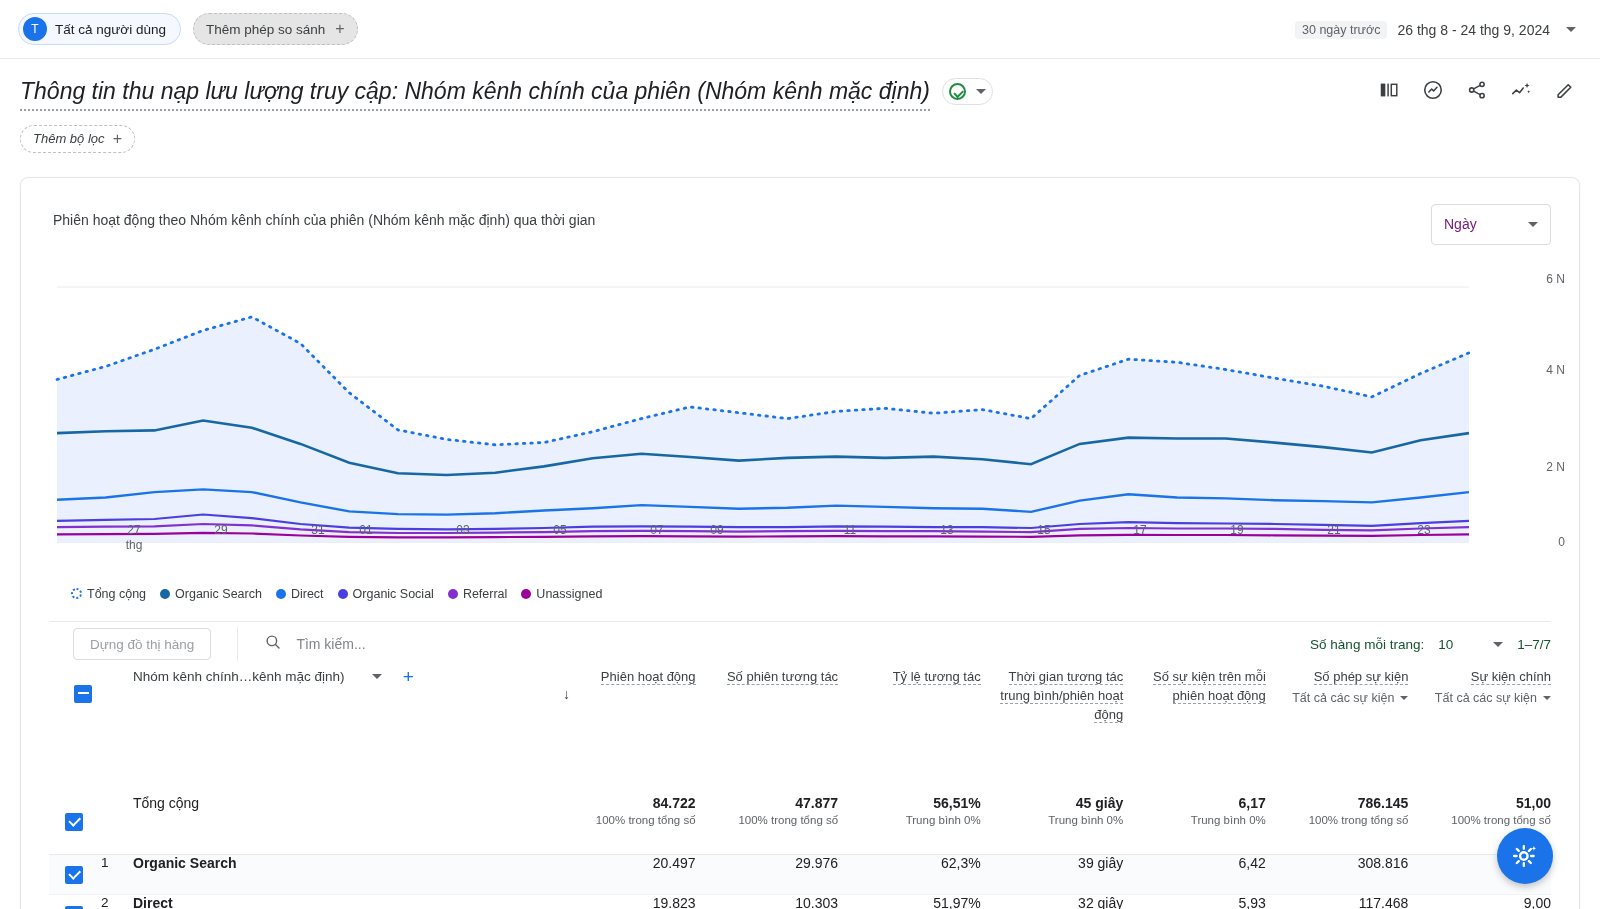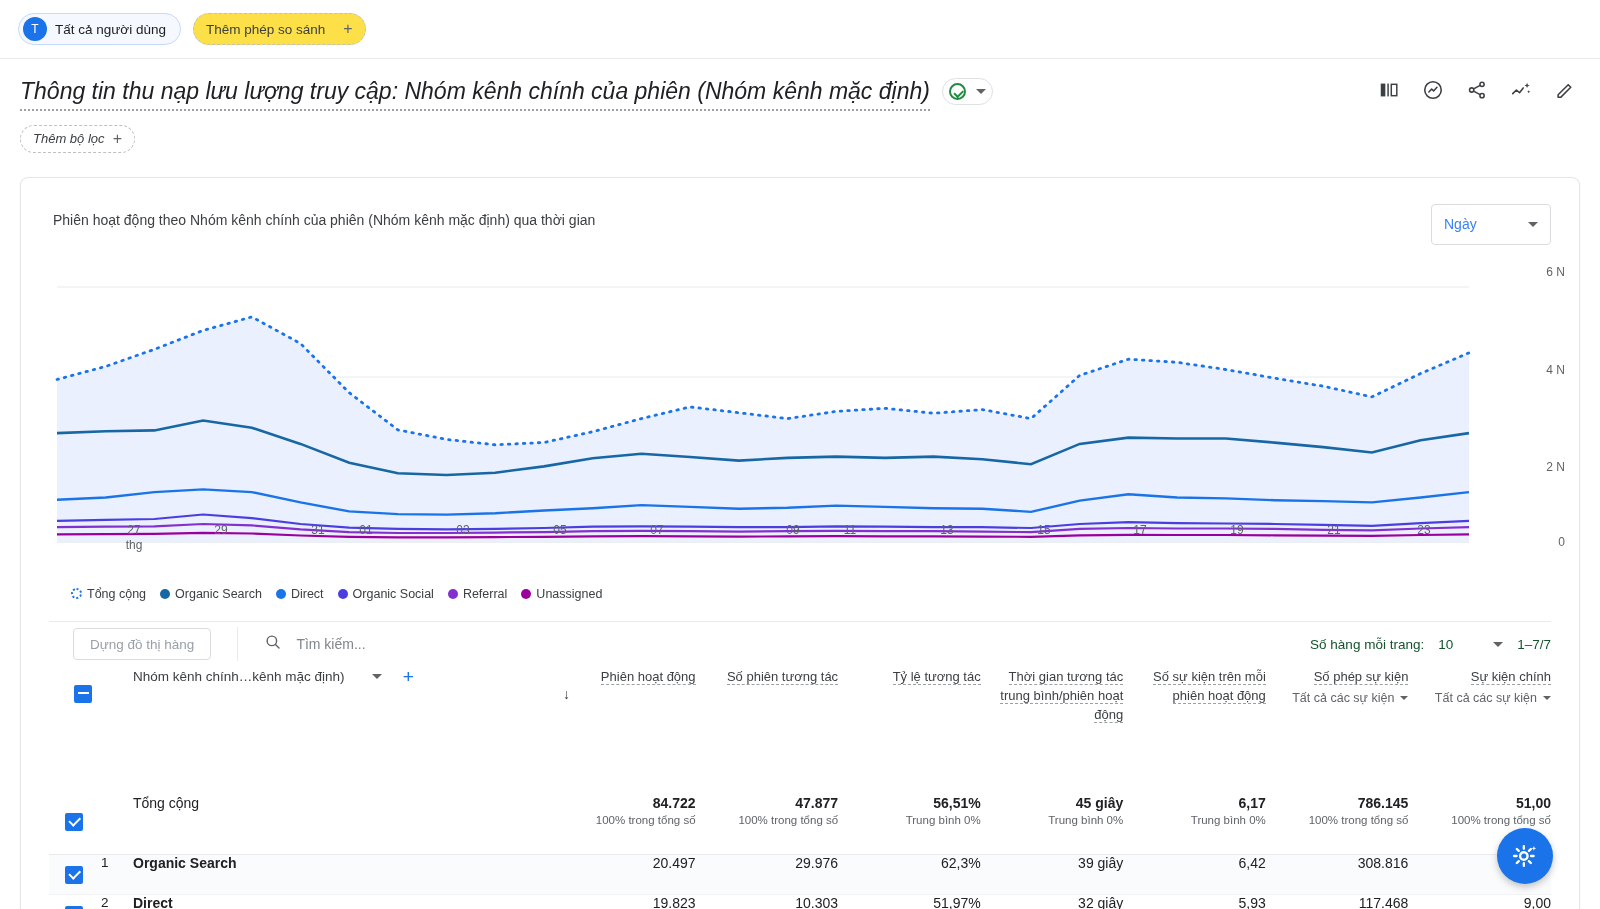--- a/index.html
+++ b/index.html
@@ -33,24 +33,24 @@
     padding-left:4px;
   }
   .chip .avatar {
     width:24px; height:24px; border-radius:50%;
     background:#1a73e8; color:#fff;
     display:flex; align-items:center; justify-content:center;
     font-size:12px; font-weight:500;
   }
   .chip.dashed {
     border:1px dashed #bdc1c6;
-    background:#fde047;
+    background:#e5e5e5;
     padding:0 12px;
     margin-left:12px;
-    gap:18px;
+    gap:10px;
     color:#3c4043;
   }
   .plusglyph { font-size:16px; color:#5f6368; line-height:1; }
 
   .daterange {
     position:absolute; right:24px; top:0; height:59px;
     display:flex; align-items:center; gap:10px;
     font-size:14px; color:#3c4043;
   }
   .rel-pill {
@@ -116,21 +116,21 @@
   }
   .card-head {
     display:flex; align-items:flex-start; justify-content:space-between;
     padding:26px 28px 0 32px;
   }
   .chart-title { font-size:14px; color:#3c4043; padding-top:8px; }
   .select-box {
     display:flex; align-items:center; justify-content:space-between;
     width:120px; height:41px;
     border:1px solid #dadce0; border-radius:4px;
-    padding:0 12px; font-size:14px; color:#3b82f6;
+    padding:0 12px; font-size:14px; color:#701a75;
   }
 
   
   .chartwrap { position:relative; height:330px; margin-top:6px; }
   .chart-svg { display:block; }
   .ylabels {
     position:absolute; right:14px; top:0; width:46px; height:290px;
     font-size:12px; color:#5f6368;
   }
   .ylabels span { position:absolute; right:0; transform:translateY(-50%); }
@@ -269,20 +269,25 @@
 <body>
 
 <div class="topbar">
   <div class="chip solid">
     <span class="avatar">T</span>
     <span>Tất cả người dùng</span>
   </div>
   <div class="chip dashed">
     <span>Thêm phép so sánh</span>
     <span class="plusglyph">+</span>
+  </div>
+  <div class="daterange">
+    <span class="rel-pill">30 ngày trước</span>
+    <span>26 thg 8 - 24 thg 9, 2024</span>
+    <span class="caret"></span>
   </div>
 </div>
 
 <div class="titleblock">
   <div class="titlerow">
     <div class="page-title">Thông tin thu nạp lưu lượng truy cập: Nhóm kênh chính của phiên (Nhóm kênh mặc định)</div>
     <div class="verified-pill">
       <span class="check-circle"></span>
       <span class="caret"></span>
     </div>
@@ -358,38 +363,38 @@
       <polyline fill="none" stroke="#4b3ee0" stroke-width="2.2" points="36,269.8 84.7,268.9 133.4,268 182.1,263.5 230.8,267.1 279.5,273 328.2,276.6 376.9,277.9 425.6,278.4 474.3,277.9 523,277 571.7,275.7 620.4,275.3 669.1,275.7 717.8,276.2 766.5,276.2 815.2,275.3 863.9,275.7 912.6,276.2 961.3,276.2 1010,277 1058.7,273 1107.4,271.2 1156.1,272.1 1204.8,272.5 1253.5,273 1302.2,273.9 1350.9,274.8 1399.6,272.1 1448,269.8"></polyline>
 
       <polyline fill="none" stroke="#1a73e8" stroke-width="2.4" points="36,248.7 84.7,246.5 133.4,241.1 182.1,238.4 230.8,241.1 279.5,251.4 328.2,260.4 376.9,263.1 425.6,263.6 474.3,262.2 523,259.5 571.7,257.3 620.4,254.1 669.1,255.9 717.8,257.7 766.5,256.8 815.2,254.6 863.9,255.9 912.6,257.3 961.3,257.7 1010,260.9 1058.7,249.6 1107.4,243.3 1156.1,246.5 1204.8,247.4 1253.5,249.2 1302.2,250.1 1350.9,251.4 1399.6,246.5 1448,241.1"></polyline>
 
       <polyline fill="none" stroke="#1767a5" stroke-width="2.6" points="36,182.1 84.7,180.3 133.4,179.4 182.1,169.5 230.8,176.7 279.5,192.9 328.2,211.8 376.9,222.2 425.6,224 474.3,221.7 523,215.4 571.7,207.3 620.4,202.8 669.1,206 717.8,209.6 766.5,206.9 815.2,205.6 863.9,206.9 912.6,205.6 961.3,208.3 1010,213.2 1058.7,192.9 1107.4,186.6 1156.1,187.5 1204.8,187.5 1253.5,191.6 1302.2,196.1 1350.9,201.5 1399.6,189.3 1448,182.1"></polyline>
 
       <polyline fill="none" stroke="#1a73e8" stroke-width="2.8" stroke-dasharray="1.5 6" stroke-linecap="round" points="36,128.5 84.7,115.4 133.4,98.3 182.1,79.4 230.8,65.9 279.5,92.5 328.2,141.7 376.9,178.9 425.6,188.4 474.3,193.8 523,191.5 571.7,180.7 620.4,167.6 669.1,155.9 717.8,161.7 766.5,167.6 815.2,160.4 863.9,157.3 912.6,162.2 961.3,158.6 1010,167.6 1058.7,124.4 1107.4,108.2 1156.1,111.3 1204.8,118.5 1253.5,127.1 1302.2,135.2 1350.9,145.9 1399.6,122.5 1448,101.8"></polyline>
     </svg>
 
     <div class="ylabels">
-      <span style="top:21px">6 N</span>
+      <span style="top:28px">6 N</span>
       <span style="top:119px">4 N</span>
       <span style="top:216px">2 N</span>
       <span style="top:291px">0</span>
     </div>
 
     <div class="xlabels">
       <span style="left:113px">
         <span>27</span><br>
         <span>thg</span>
       </span>
       <span style="left:200px">29</span>
       <span style="left:297px">31</span>
       <span style="left:345px">01</span>
       <span style="left:442px">03</span>
       <span style="left:539px">05</span>
       <span style="left:636px">07</span>
-      <span style="left:772px">09</span>
+      <span style="left:696px">09</span>
       <span style="left:829px">11</span>
       <span style="left:926px">13</span>
       <span style="left:1023px">15</span>
       <span style="left:1119px">17</span>
       <span style="left:1216px">19</span>
       <span style="left:1313px">21</span>
       <span style="left:1403px">23</span>
     </div>
   </div>
 

